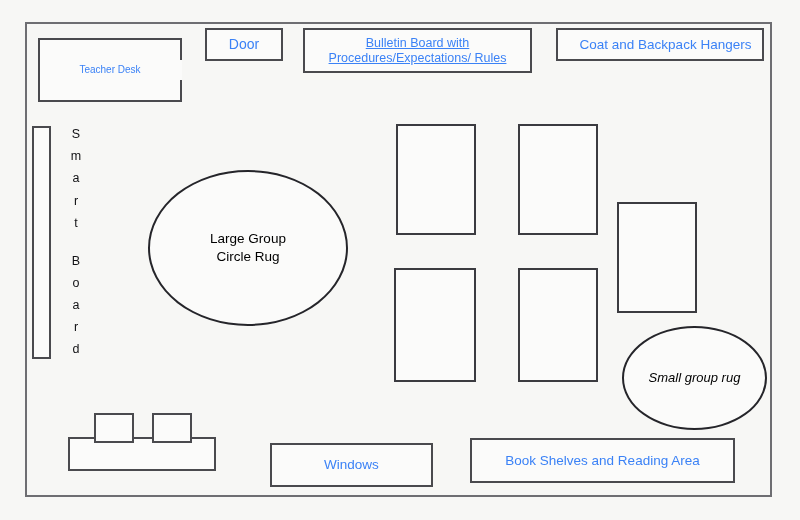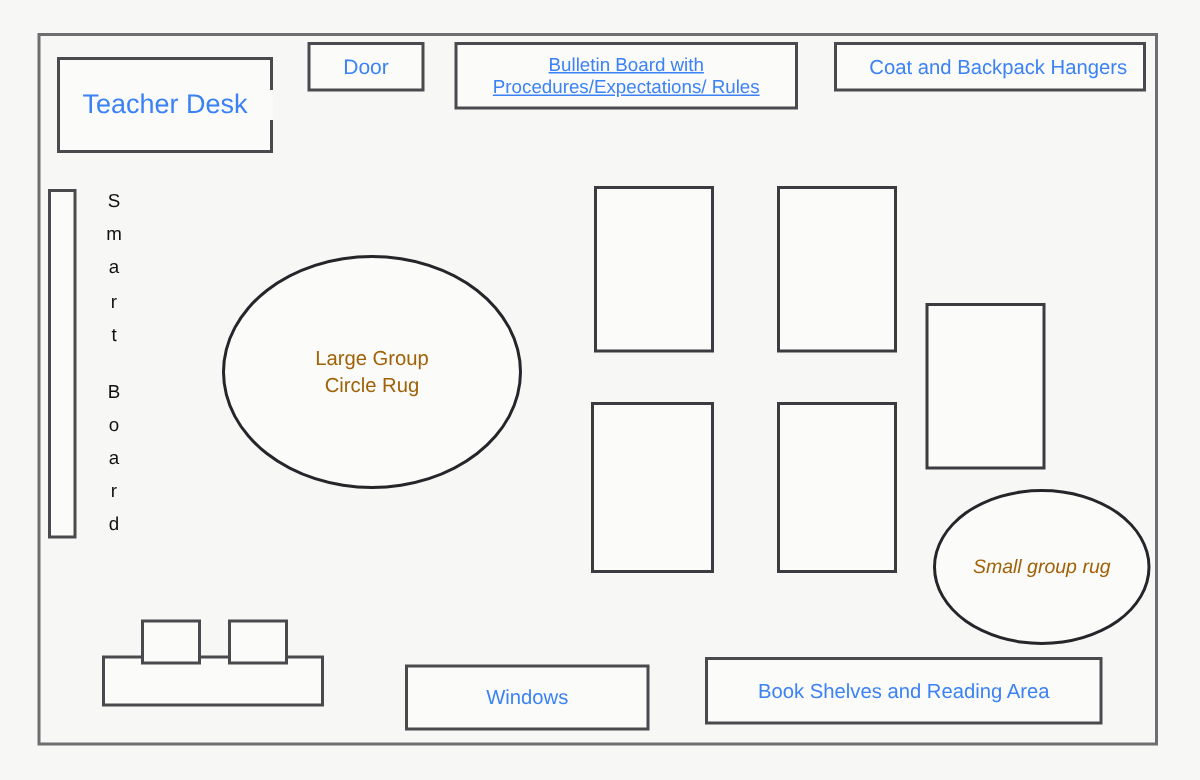--- a/index.html
+++ b/index.html
@@ -47,21 +47,21 @@
 
   .box .label {
     display: block;
     white-space: pre-line;
   }
 
   
 
   #teacher-desk {
     left: 38px; top: 38px; width: 144px; height: 64px;
-    font-size: 18px;
+    font-size: 10px;
     border-right-color: transparent;
   }
   
   #teacher-desk::before,
   #teacher-desk::after {
     content: "";
     position: absolute;
     right: -2px;
     width: 2px;
     background: #4a4a4e;
@@ -115,21 +115,21 @@
   .rug {
     position: absolute;
     box-sizing: border-box;
     border: 2px solid #25252a;
     border-radius: 50%;
     background: #fbfbfa;
     display: flex;
     align-items: center;
     justify-content: center;
     text-align: center;
-    color: #a16207;
+    color: #000000;
     line-height: 1.3;
   }
   #large-group-rug {
     left: 148px; top: 170px; width: 200px; height: 156px;
     font-size: 13.5px;
   }
   #small-group-rug {
     left: 622px; top: 326px; width: 145px; height: 104px;
     font-size: 13px;
     font-style: italic;

